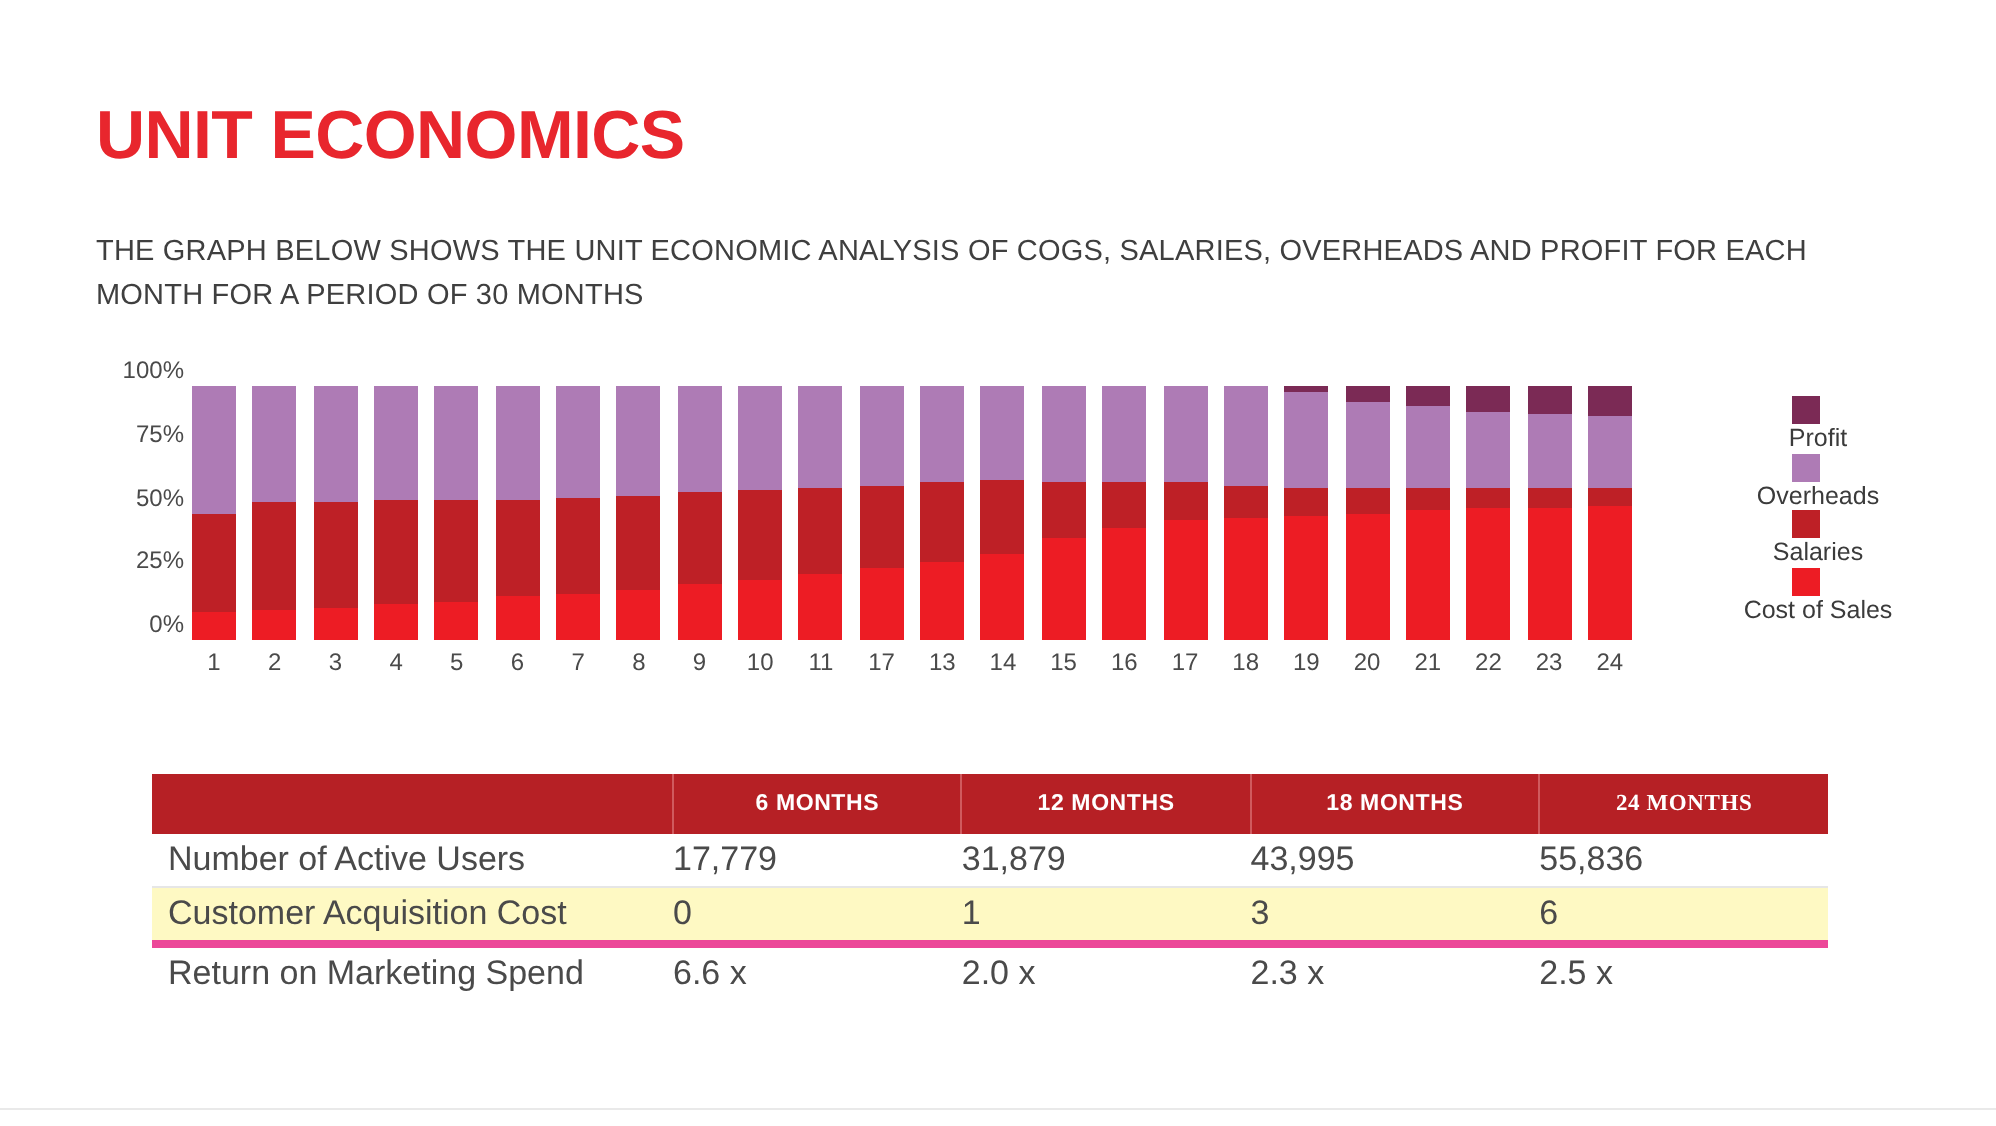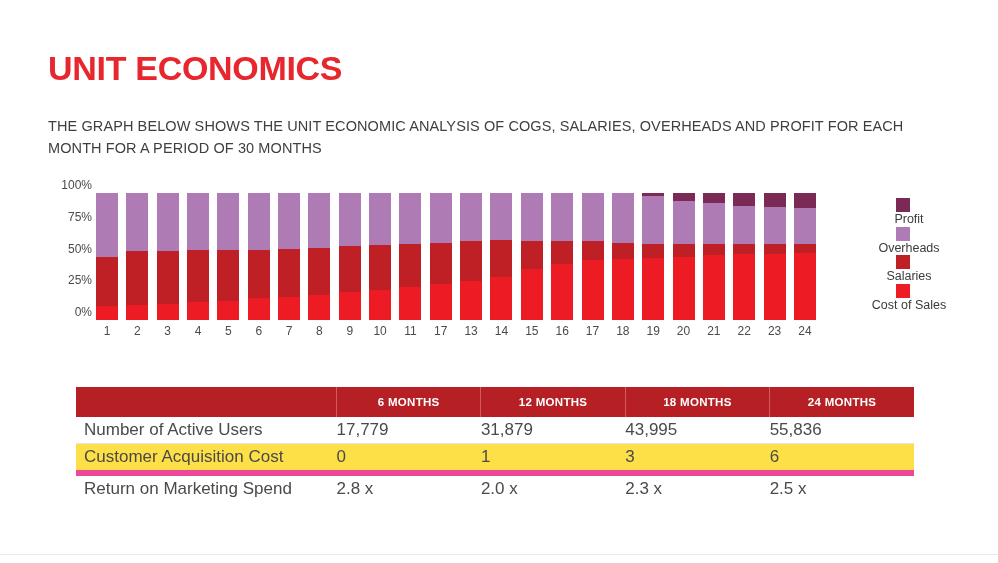--- a/index.html
+++ b/index.html
@@ -141,38 +141,38 @@
     height: 30px;
     background: #B62025;
     color: #ffffff;
     font-size: 11.5px;
     font-weight: bold;
     letter-spacing: 0.3px;
     text-align: center;
     border-right: 1px solid #d05a5e;
     vertical-align: middle;
   }
-  thead th:last-child { border-right: none; }
+  thead th:last-child { border-right: none; font-family: Liberation Serif, serif; }
   thead th.blank { background: #B62025; }
   tbody td {
     height: 26px;
     font-size: 17px;
     color: #4a4a4a;
     vertical-align: middle;
     border-bottom: 1px solid #e6e6e6;
   }
   tbody td.label {
     text-align: left;
     padding-left: 8px;
   }
   tbody td.num {
     text-align: left;
     padding-right: 22px;
   }
-  tbody tr.alt td { background: #fde047; border-bottom: 6px solid #ec4899; }
+  tbody tr.alt td { background: #fef9c3; border-bottom: 4px solid #ec4899; }
   tbody tr:last-child td { border-bottom: none; }
 
   .bottom-rule {
     position: absolute;
     left: 0;
     top: 554px;
     width: 998px;
     height: 1px;
     background: #e9e9e9;
   }
@@ -386,21 +386,21 @@
         </tr>
         <tr class="alt">
           <td class="label">Customer Acquisition Cost</td>
           <td class="num">0</td>
           <td class="num">1</td>
           <td class="num">3</td>
           <td class="num">6</td>
         </tr>
         <tr>
           <td class="label">Return on Marketing Spend</td>
-          <td class="num">2.8 x</td>
+          <td class="num">6.6 x</td>
           <td class="num">2.0 x</td>
           <td class="num">2.3 x</td>
           <td class="num">2.5 x</td>
         </tr>
       </tbody>
   </table>
 </div>
 
 <div class="bottom-rule"></div>
 

